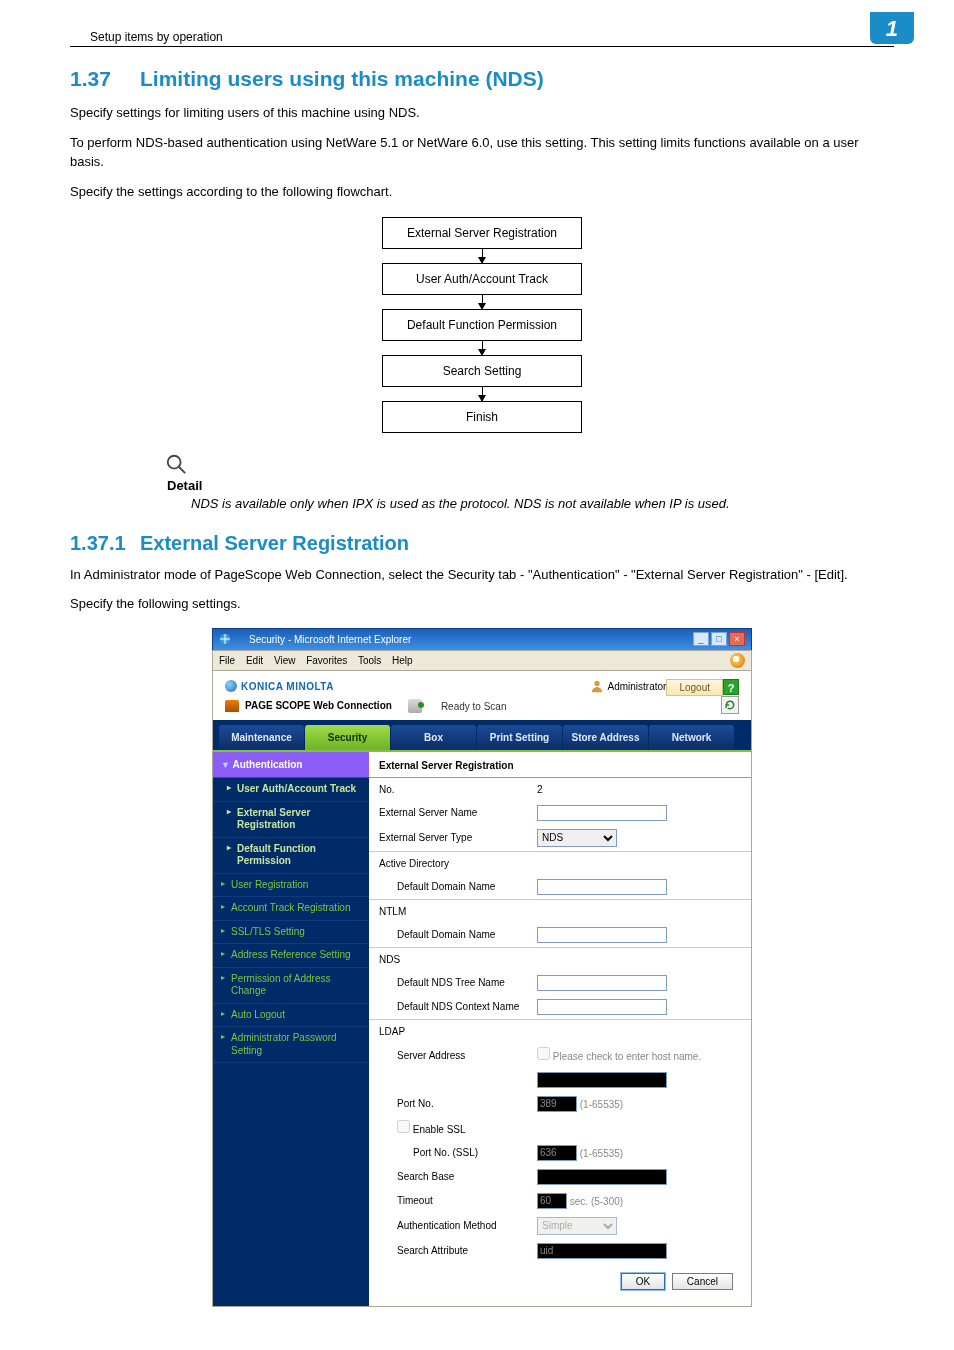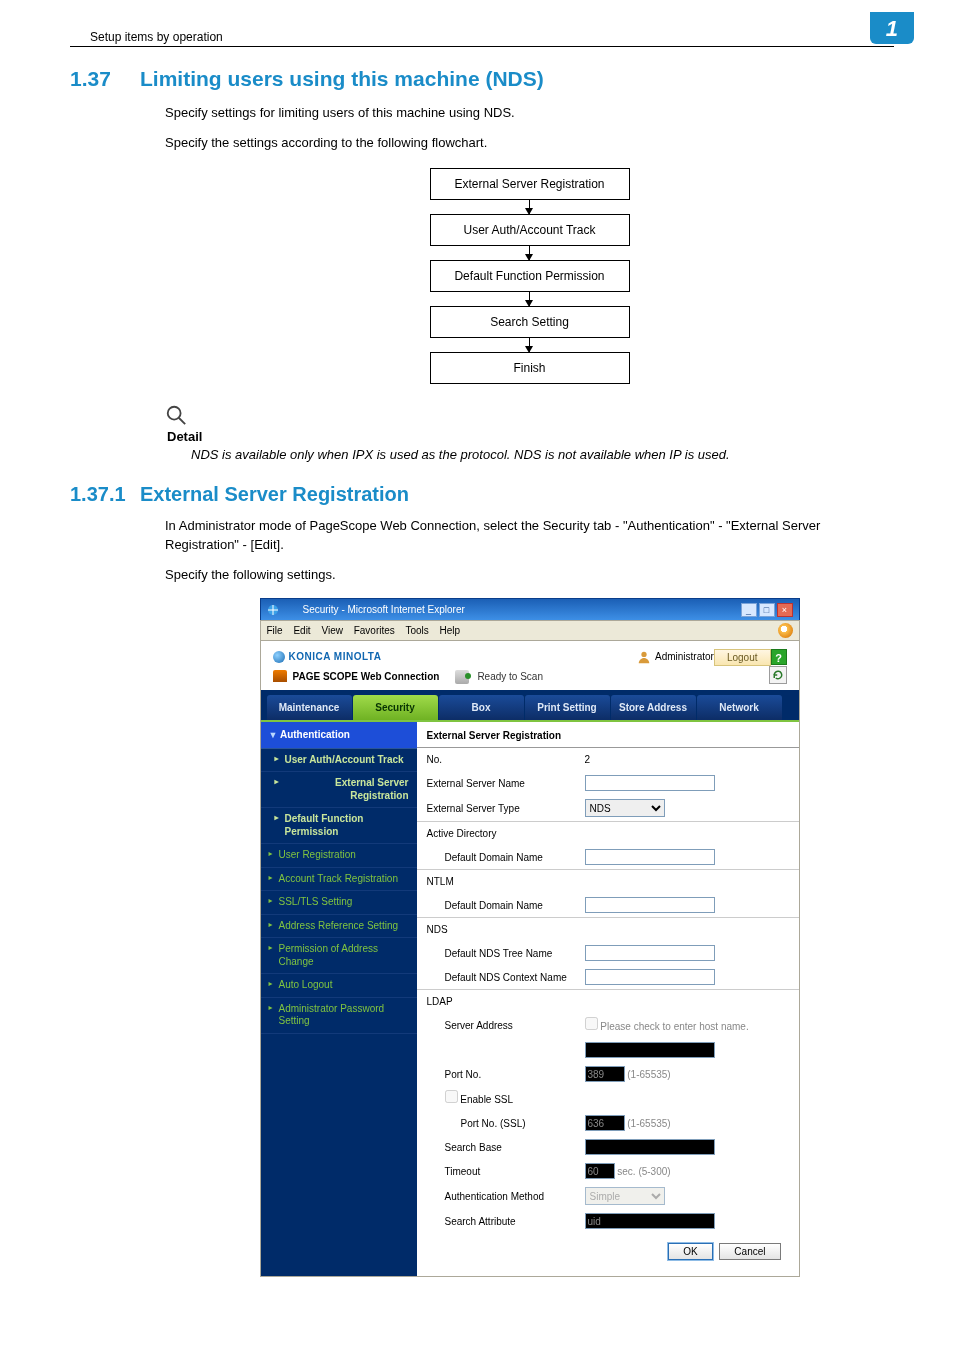--- a/index.html
+++ b/index.html
@@ -42,21 +42,20 @@
     color: #1a8cc8;
     font-size: 21px;
     font-weight: bold;
     margin-bottom: 12px;
   }
   h1.section-title .num {
     display: inline-block;
     width: 70px;
   }
   .body-block {
-    margin-left: 95px;
     line-height: 1.5;
   }
   .body-block p { margin-bottom: 10px; }
   .flowchart {
     margin: 16px 0 20px;
     display: flex;
     flex-direction: column;
     align-items: center;
     gap: 0;
   }
@@ -121,21 +120,21 @@
   .ie-title {
     background: linear-gradient(#1b5fb5, #3d8fe6);
     color: #fff;
     padding: 3px 6px;
     display: flex;
     align-items: center;
     justify-content: space-between;
     border: 1px solid #0a3d8a;
     border-bottom: none;
   }
-  .ie-title .left { display: flex; gap: 24px; align-items: center; justify-content: space-between; }
+  .ie-title .left { display: flex; gap: 18px; align-items: center; justify-content: space-between; }
   .win-btns { display: flex; gap: 2px; }
   .win-btn {
     width: 16px; height: 14px;
     background: #d7e8ff;
     border: 1px solid #7aa3d8;
     color: #274f8c;
     font-size: 9px;
     text-align: center;
     line-height: 12px;
   }
@@ -162,21 +161,21 @@
   .app-header {
     background: #fff;
     padding: 8px 12px 6px;
     position: relative;
   }
   .km-logo { color: #1167b1; font-weight: bold; font-size: 10px; letter-spacing: 0.5px; display: flex; align-items: center; gap: 4px; }
   .km-logo .globe { width: 12px; height: 12px; background: radial-gradient(circle at 35% 35%, #8fd1ff, #1a6cb3); border-radius: 50%; }
   .ps-line { margin-top: 4px; display: flex; align-items: center; gap: 6px; font-size: 10px; }
   .ps-glyph { width: 14px; height: 12px; background: linear-gradient(#ef7c00, #a84e00); border-radius: 2px 2px 0 0; position: relative; }
   .ps-text { font-weight: bold; }
-  .status-line { display: flex; align-items: center; gap: 8px; font-size: 10px; color: #333; margin-top: 1px; }
+  .status-line { display: flex; align-items: center; gap: 19px; font-size: 10px; color: #333; margin-top: 1px; }
   .status-ico { width: 14px; height: 14px; }
   .scan-ico { background: linear-gradient(#ddd,#aaa); border-radius:2px; position:relative;}
   .scan-ico::after{content:"";position:absolute;right:-2px;top:3px;width:6px;height:6px;background:#2a902a;border-radius:50%;}
   .print-ico { background: linear-gradient(#ddd,#aaa); border-radius:2px; position:relative;}
   .print-ico::after{content:"";position:absolute;right:-2px;top:3px;width:6px;height:6px;background:#2a902a;border-radius:50%;}
   .model-name { font-size: 10px; margin-top: 2px; }
   .top-right {
     position: absolute; right: 12px; top: 8px;
     display: flex; align-items: flex-start;
   }
@@ -227,21 +226,21 @@
     background: #fff;
   }
   .sidebar {
     width: 156px;
     flex: 0 0 156px;
     background: #002b69;
     color: #fff;
     padding-bottom: 50px;
   }
   .side-head {
-    background: #1d4ed8;
+    background: #8b5cf6;
     padding: 5px 8px;
     font-size: 10px;
     font-weight: bold;
     color: #fff;
     border-bottom: 1px solid #2a5599;
   }
   .side-head::before {
     content: "▼ ";
     color: #bcd8ff;
     font-size: 9px;
@@ -327,20 +326,21 @@
     <span class="header-left">Setup items by operation</span>
     <span class="header-badge">1</span>
   </div>
 
   <h1 class="section-title">
     <span class="num">1.37</span><span>Limiting users using this machine (NDS)</span>
   </h1>
 
   <div class="body-block">
     <p>Specify settings for limiting users of this machine using NDS.</p>
+    <p>To perform NDS-based authentication using NetWare 5.1 or NetWare 6.0, use this setting. This setting limits functions available on a user basis.</p>
     <p>Specify the settings according to the following flowchart.</p>
 
     <div class="flowchart">
       <div class="flow-box">External Server Registration</div>
       <div class="flow-arrow"></div>
       <div class="flow-box">User Auth/Account Track</div>
       <div class="flow-arrow"></div>
       <div class="flow-box">Default Function Permission</div>
       <div class="flow-arrow"></div>
       <div class="flow-box">Search Setting</div>
@@ -433,21 +433,21 @@
         <div class="tab">Box</div>
         <div class="tab">Print Setting</div>
         <div class="tab">Store Address</div>
         <div class="tab">Network</div>
       </div>
 
       <div class="content-area">
         <div class="sidebar">
           <div class="side-head">Authentication</div>
           <div class="side-item nested">User Auth/Account Track</div>
-          <div class="side-item nested" style="white-space:pre-line;text-align:right;">External Server
+          <div class="side-item nested" style="white-space:pre-line;">External Server
 Registration</div>
           <div class="side-item nested" style="white-space:pre-line;">Default Function
 Permission</div>
           <div class="side-item">User Registration</div>
           <div class="side-item">Account Track Registration</div>
           <div class="side-item">SSL/TLS Setting</div>
           <div class="side-item">Address Reference Setting</div>
           <div class="side-item" style="white-space:pre-line;">Permission of Address
 Change</div>
           <div class="side-item">Auto Logout</div>

